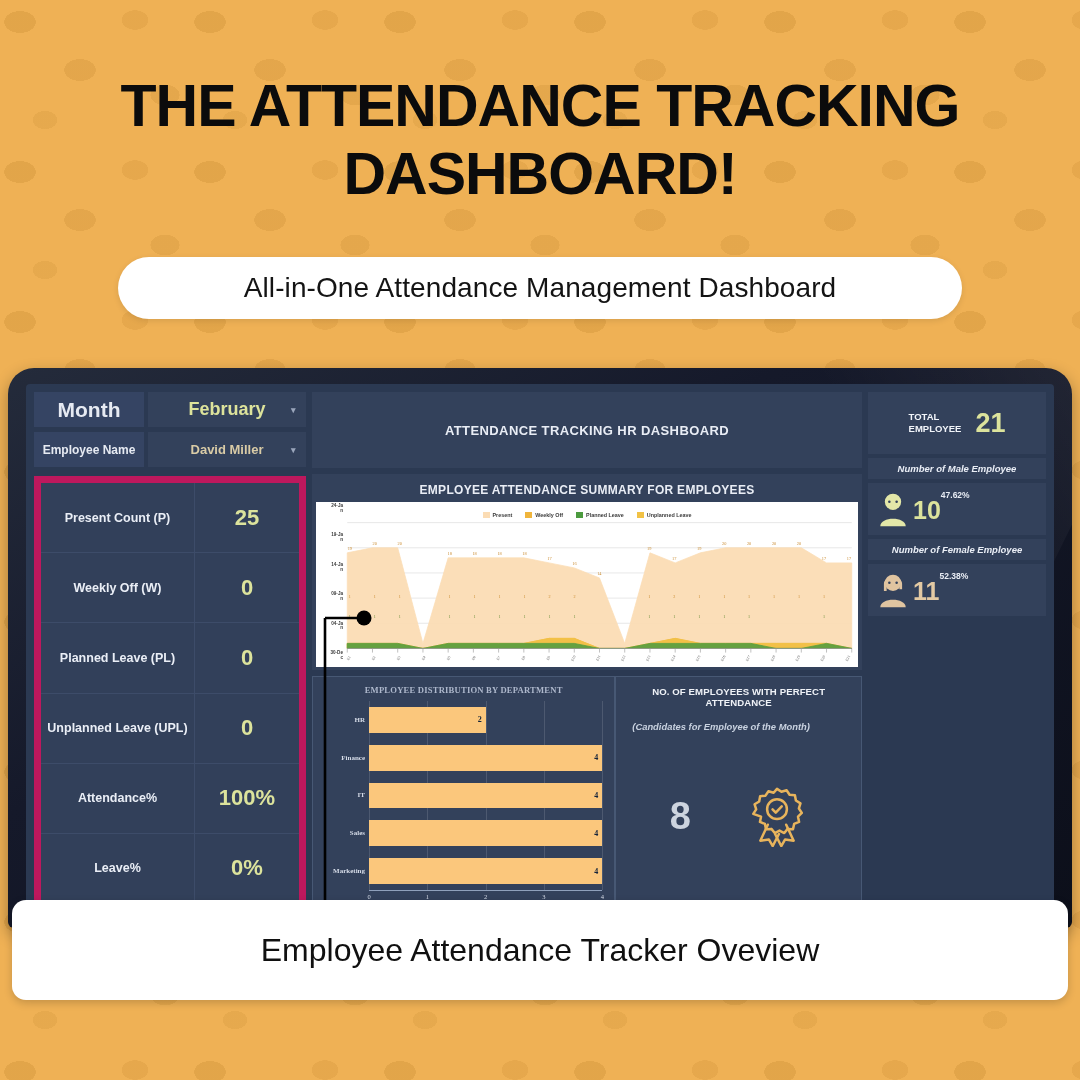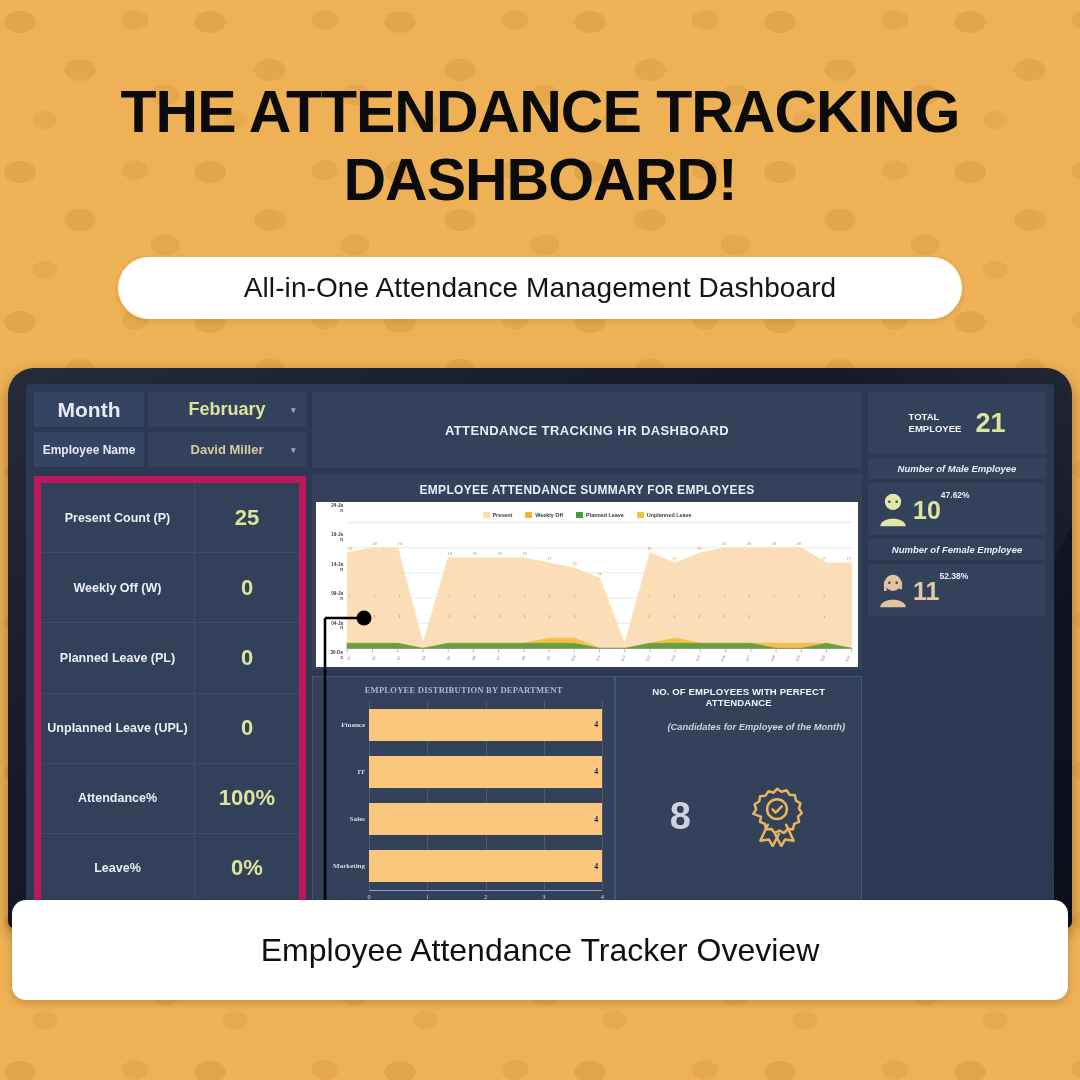--- a/index.html
+++ b/index.html
@@ -20,21 +20,21 @@
       radial-gradient(ellipse 22px 16px at 135px 20px, rgba(196,136,48,.22) 0 60%, rgba(196,136,48,0) 61%),
       radial-gradient(ellipse 24px 17px at 165px 95px, rgba(196,136,48,.25) 0 60%, rgba(196,136,48,0) 61%),
       radial-gradient(ellipse 20px 15px at 45px 120px, rgba(196,136,48,.20) 0 60%, rgba(196,136,48,0) 61%);
     background-size:190px 150px;
     z-index:0;
   }
   #page{ position:absolute; inset:0; z-index:1; }
 
   
   .headline{
-    position:absolute; left:0; right:0; top:85px;
+    position:absolute; left:0; right:0; top:79px;
     text-align:center;
     font-weight:800;
     font-size:59px;
     line-height:.92;
     letter-spacing:-1px;
     color:#0B0B0C;
     font-family:"Liberation Sans", sans-serif;
     padding:0 92px;
   }
   .headline span{ display:block; }
@@ -195,21 +195,21 @@
     font-size:6.5px; color:#D6DCE8; font-family:"Liberation Serif", serif;
   }
   .dept-grid{
     position:absolute; left:50px; right:6px; top:2px; bottom:16px;
     pointer-events:none;
   }
   .dept-grid i{ position:absolute; top:0; bottom:0; width:1px; background:rgba(255,255,255,.13); }
 
   #perfect-card{
     flex:1; background:#33415B; border:1px solid #475874;
-    display:flex; flex-direction:column; align-items:flex-end; padding:9px 16px;
+    display:flex; flex-direction:column; align-items:flex-start; padding:9px 16px;
     position:relative; min-width:0;
   }
   #perfect-title{
     color:#EFF2F7; font-size:9.6px; font-weight:800; text-align:center; letter-spacing:.1px;
   }
   #perfect-sub{
     color:#C9D2E0; font-size:9.4px; font-style:italic; font-weight:700;
     text-align:center; margin-top:13px;
   }
   #perfect-body{ flex:1; width:100%; display:flex; align-items:center; justify-content:space-around; padding:0 10px; }
@@ -474,20 +474,28 @@
             <div id="dept-plot">
               <div class="dept-grid" id="dept-grid">
                   <i style="left: 0%;"></i>
                   <i style="left: 25%;"></i>
                   <i style="left: 50%;"></i>
                   <i style="left: 75%;"></i>
                   <i style="left: 100%;"></i>
                 </div>
               <div class="dept-rows" id="dept-rows">
                   <div class="dept-row">
+                    <div class="dept-name">HR</div>
+                    <div class="dept-track">
+                      <div class="dept-bar" style="width: 50%; background: rgb(251, 199, 124);">
+                        <b>2</b>
+                      </div>
+                    </div>
+                  </div>
+                  <div class="dept-row">
                     <div class="dept-name">Finance</div>
                     <div class="dept-track">
                       <div class="dept-bar" style="width: 100%; background: rgb(251, 199, 124);">
                         <b>4</b>
                       </div>
                     </div>
                   </div>
                   <div class="dept-row">
                     <div class="dept-name">IT</div>
                     <div class="dept-track">

